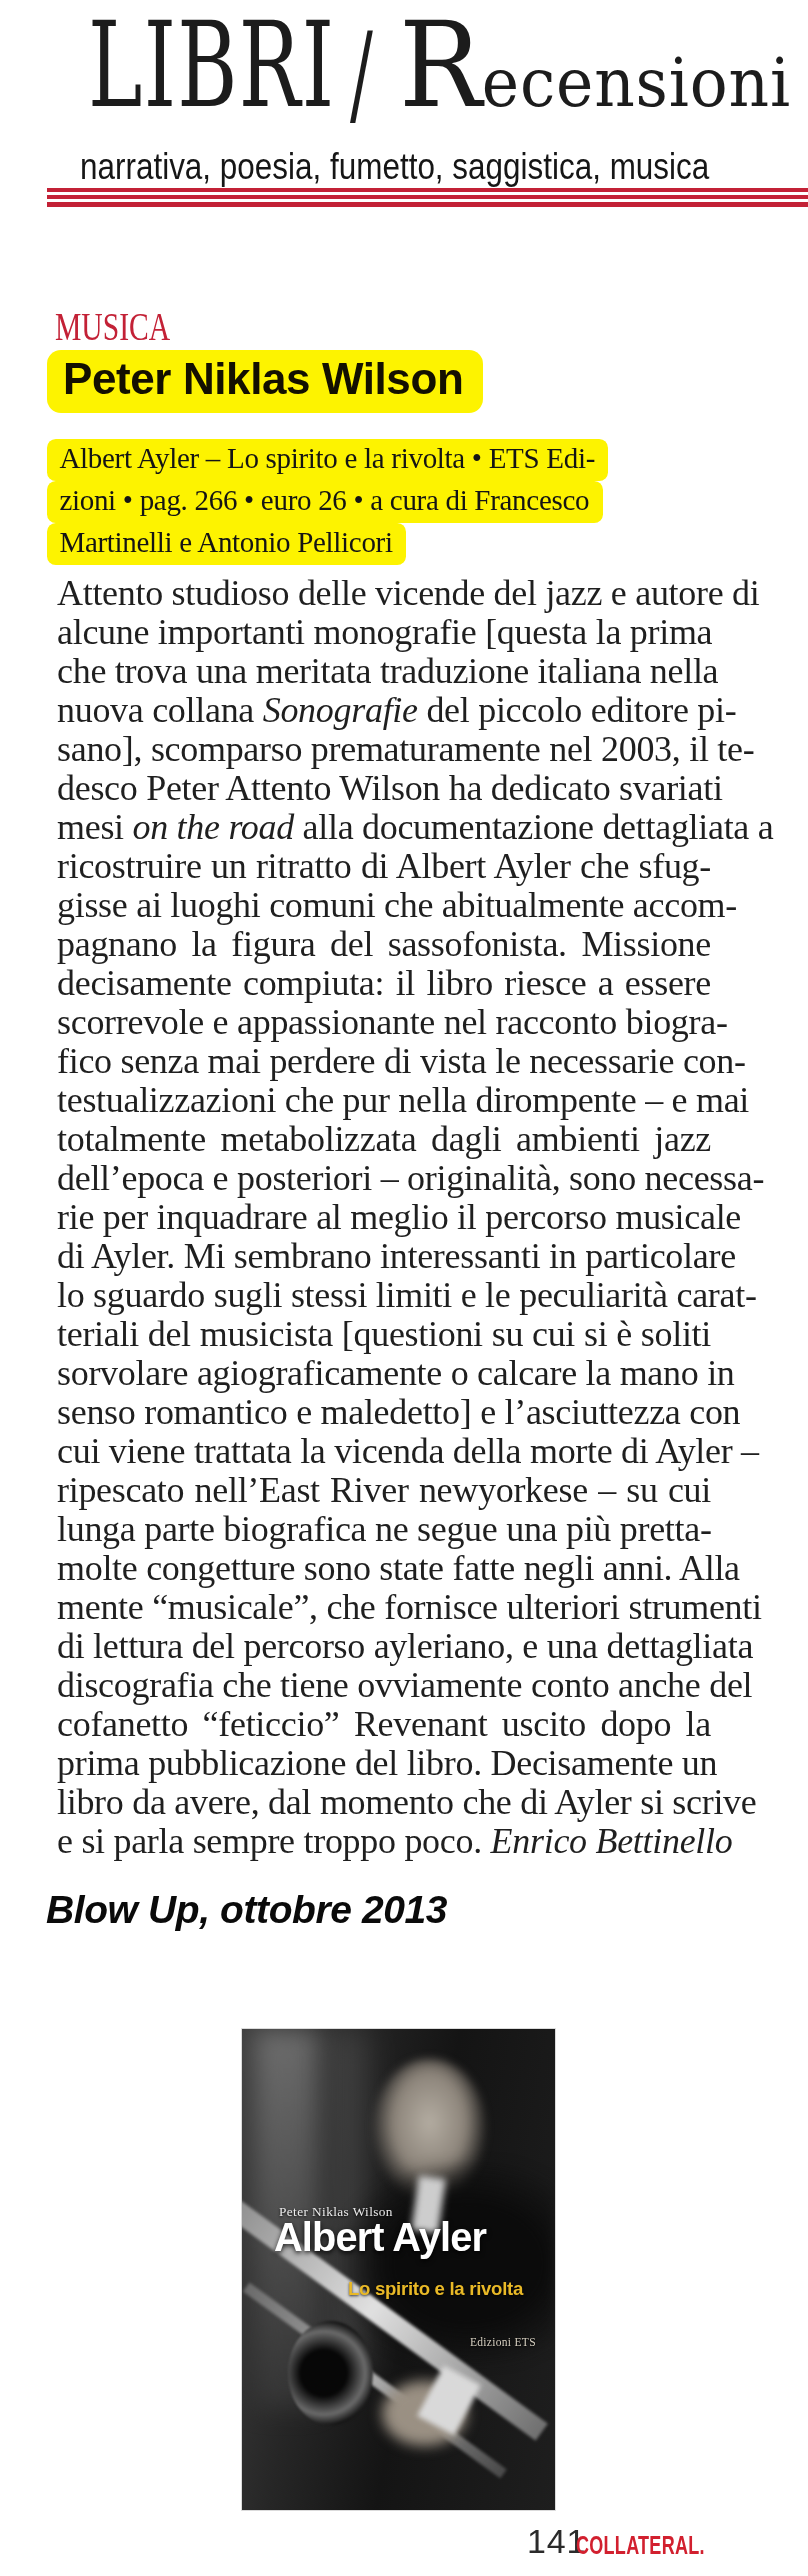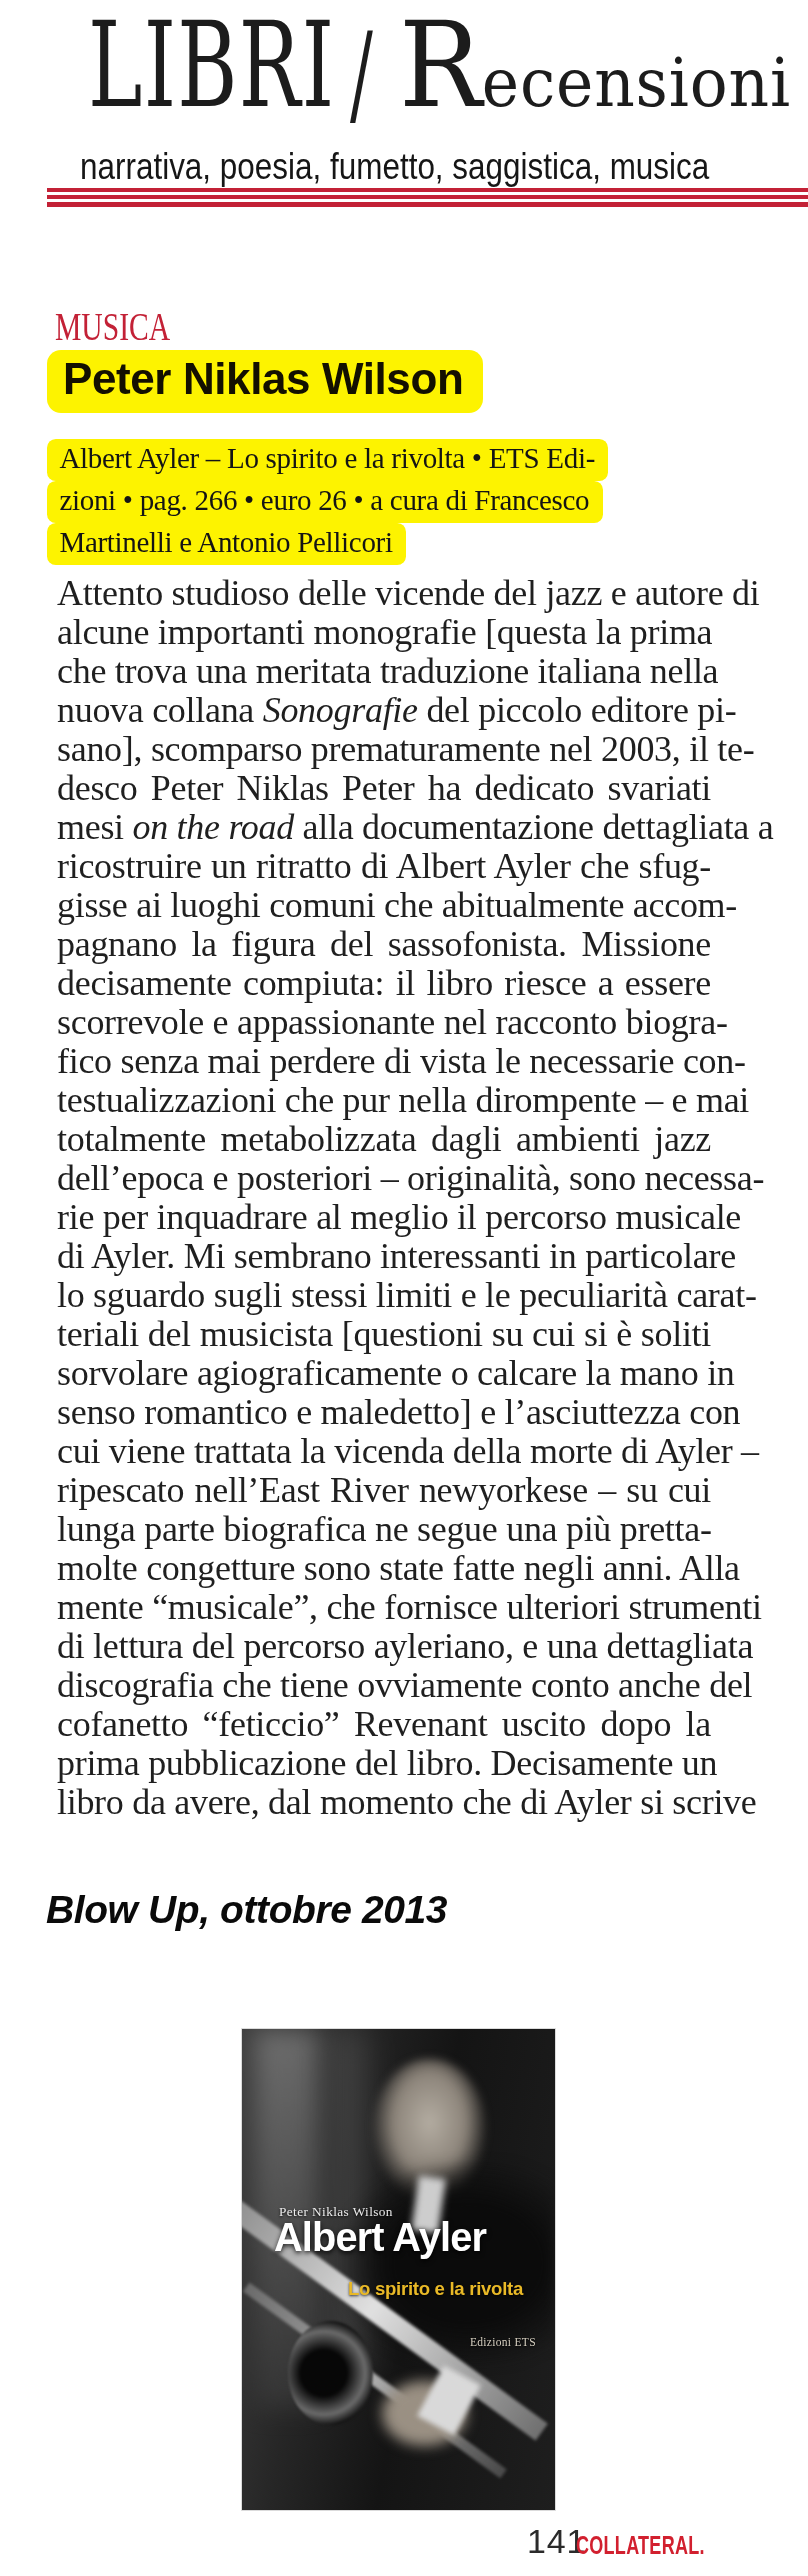--- a/index.html
+++ b/index.html
@@ -151,21 +151,21 @@
     <div class="sub-row"><span class="hl">zioni • pag. 266 • euro 26 • a cura di Francesco</span></div>
     <div class="sub-row"><span class="hl">Martinelli e Antonio Pellicori</span></div>
   </div>
 
 <div class="abs article-body" id="article-body">
     <div class="body-line"><span>Attento studioso delle vicende del jazz e autore di</span></div>
     <div class="body-line"><span>alcune importanti monografie [questa la prima</span></div>
     <div class="body-line"><span>che trova una meritata traduzione italiana nella</span></div>
     <div class="body-line"><span>nuova collana </span><span class="it">Sonografie</span><span> del piccolo editore pi-</span></div>
     <div class="body-line"><span>sano], scomparso prematuramente nel 2003, il te-</span></div>
-    <div class="body-line"><span>desco Peter Niklas Peter ha dedicato svariati</span></div>
+    <div class="body-line"><span>desco Peter Attento Wilson ha dedicato svariati</span></div>
     <div class="body-line"><span>mesi </span><span class="it">on the road</span><span> alla documentazione dettagliata a</span></div>
     <div class="body-line"><span>ricostruire un ritratto di Albert Ayler che sfug-</span></div>
     <div class="body-line"><span>gisse ai luoghi comuni che abitualmente accom-</span></div>
     <div class="body-line"><span>pagnano la figura del sassofonista. Missione</span></div>
     <div class="body-line"><span>decisamente compiuta: il libro riesce a essere</span></div>
     <div class="body-line"><span>scorrevole e appassionante nel racconto biogra-</span></div>
     <div class="body-line"><span>fico senza mai perdere di vista le necessarie con-</span></div>
     <div class="body-line"><span>testualizzazioni che pur nella dirompente – e mai</span></div>
     <div class="body-line"><span>totalmente metabolizzata dagli ambienti jazz</span></div>
     <div class="body-line"><span>dell’epoca e posteriori – originalità, sono necessa-</span></div>
@@ -178,20 +178,21 @@
     <div class="body-line"><span>cui viene trattata la vicenda della morte di Ayler –</span></div>
     <div class="body-line"><span>ripescato nell’East River newyorkese – su cui</span></div>
     <div class="body-line"><span>lunga parte biografica ne segue una più pretta-</span></div>
     <div class="body-line"><span>molte congetture sono state fatte negli anni. Alla</span></div>
     <div class="body-line"><span>mente “musicale”, che fornisce ulteriori strumenti</span></div>
     <div class="body-line"><span>di lettura del percorso ayleriano, e una dettagliata</span></div>
     <div class="body-line"><span>discografia che tiene ovviamente conto anche del</span></div>
     <div class="body-line"><span>cofanetto “feticcio” Revenant uscito dopo la</span></div>
     <div class="body-line"><span>prima pubblicazione del libro. Decisamente un</span></div>
     <div class="body-line"><span>libro da avere, dal momento che di Ayler si scrive</span></div>
+    <div class="body-line"><span>e si parla sempre troppo poco. </span><span class="it">Enrico Bettinello</span></div>
   </div>
 
 <div class="abs source-line">Blow Up, ottobre 2013</div>
 
 <div class="abs cover">
   <div class="layer c-bg"></div>
   <div class="layer c-blur1"></div>
   <div class="layer c-blur2"></div>
   <div class="layer c-face"></div>
   <div class="layer c-body"></div>

